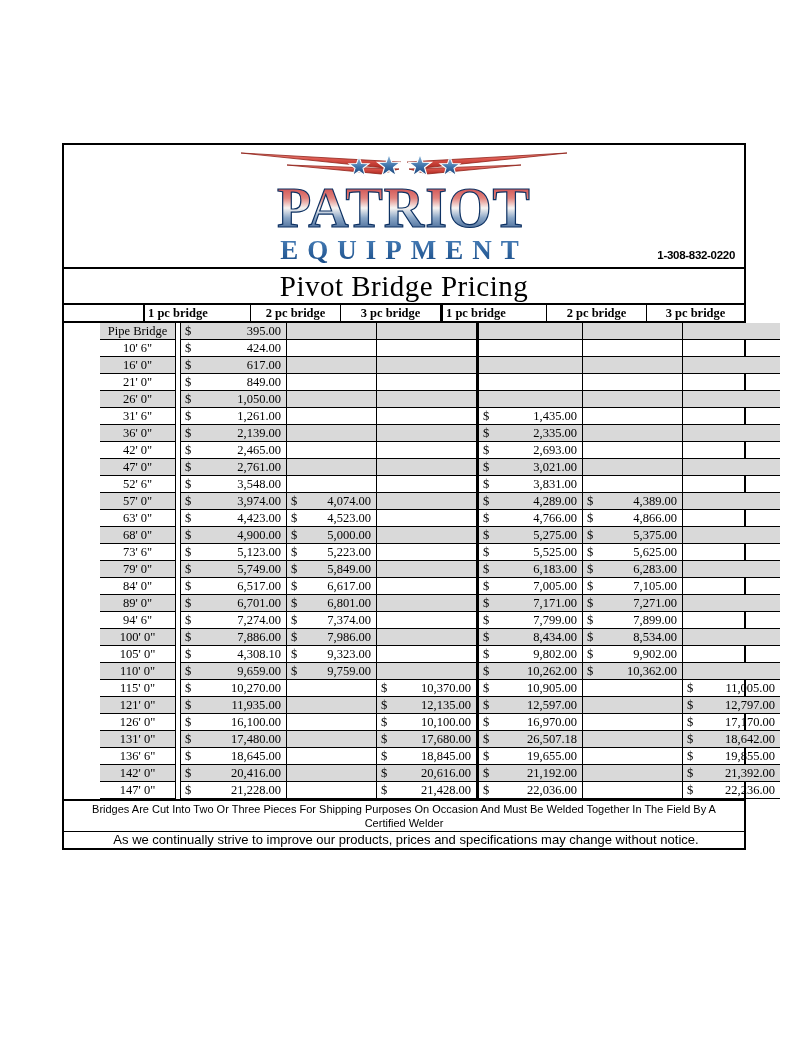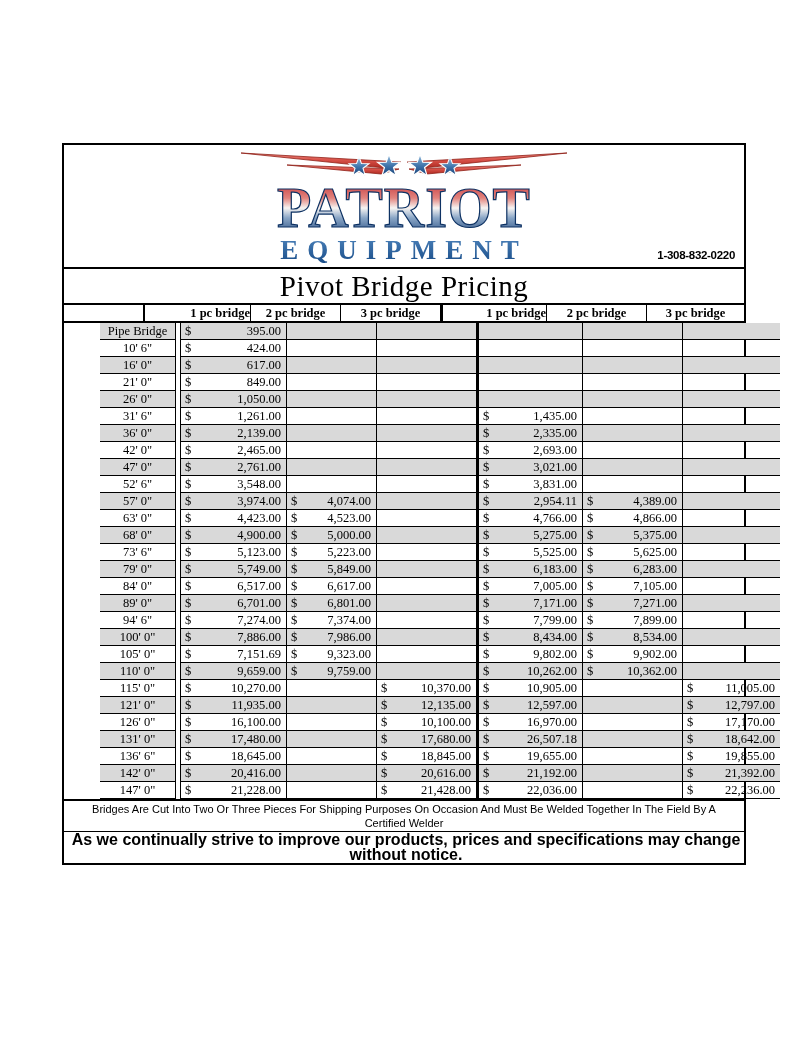--- a/index.html
+++ b/index.html
@@ -33,21 +33,21 @@
   .head-row > div { display:flex; align-items:center; justify-content:center;
     font-weight:bold; font-size:17.5px; border-bottom:1px solid #000; }
   .head-span  { grid-column:1 / 3; border-right:2px solid #000; }
   .head-std   { grid-column:3 / 6; }
   .head-wide  { grid-column:6 / 9; border-left:3px solid #000; }
   .subhead-row { height:18px; }
   .subhead-row > div { font-weight:bold; font-size:12.5px; line-height:16px;
     border-bottom:2px solid #000; }
   .sub-blank { grid-column:1 / 3; border-right:2px solid #000; }
   .sub-c { border-right:1px solid #000; }
-  .sub-c.left { text-align:right; padding-left:3px; }
+  .sub-c.left { text-align:left; padding-left:3px; }
   .sub-c.center { text-align:center; }
   .sub-c.wide1 { border-left:3px solid #000; margin-left:-1px; }
   .sub-c.last { border-right:none; }
   
   .row { height:17px;padding-left:36px; }
   .row > div { border-bottom:1px solid #000; }
   .row > .gap { border-bottom:none; background:#fff; }
   .span-cell {
     text-align:center; font-size:12.5px; line-height:16px;
     border-right:1px solid #000;
@@ -61,21 +61,21 @@
   .price-cell .amt { position:absolute; right:5px; top:0; }
   .row.shade .span-cell, .row.shade .price-cell { background:var(--shade,#d9d9d9); }
   
   .note1 {
     border-top:2px solid #000; border-bottom:1px solid #000;
     font-family:"Liberation Sans","DejaVu Sans",sans-serif;
     font-size:11px; line-height:14px; text-align:center; padding:1px 19px;
   }
   .note2 {
     font-family:"Liberation Sans","DejaVu Sans",sans-serif;
-    font-size:16px; line-height:15px; text-align:center; padding:0 2px 1px 6px;font-weight:bold;
+    font-size:13px; line-height:15px; text-align:center; padding:0 2px 1px 6px;
   }
 </style>
 </head>
 <body>
 
 <div class="page">
   <div class="doc">
 
     <div class="logo-section">
       <div class="logo-wrap">
@@ -441,21 +441,21 @@
     <div class="price-cell c2">
             <span class="cur">$</span>
             <span class="amt">4,074.00</span>
           </div>
     <div class="price-cell c3">
             <span class="cur"></span>
             <span class="amt"></span>
           </div>
     <div class="price-cell c4">
             <span class="cur">$</span>
-            <span class="amt">2,954.11</span>
+            <span class="amt">4,289.00</span>
           </div>
     <div class="price-cell c5">
             <span class="cur">$</span>
             <span class="amt">4,389.00</span>
           </div>
     <div class="price-cell c6">
             <span class="cur"></span>
             <span class="amt"></span>
           </div>
   </div>
@@ -690,21 +690,21 @@
             <span class="cur"></span>
             <span class="amt"></span>
           </div>
   </div>
 
   <div class="trow row">
     <div class="span-cell">105' 0"</div>
     <div class="gap"></div>
     <div class="price-cell c1">
             <span class="cur">$</span>
-            <span class="amt">7,151.69</span>
+            <span class="amt">4,308.10</span>
           </div>
     <div class="price-cell c2">
             <span class="cur">$</span>
             <span class="amt">9,323.00</span>
           </div>
     <div class="price-cell c3">
             <span class="cur"></span>
             <span class="amt"></span>
           </div>
     <div class="price-cell c4">

